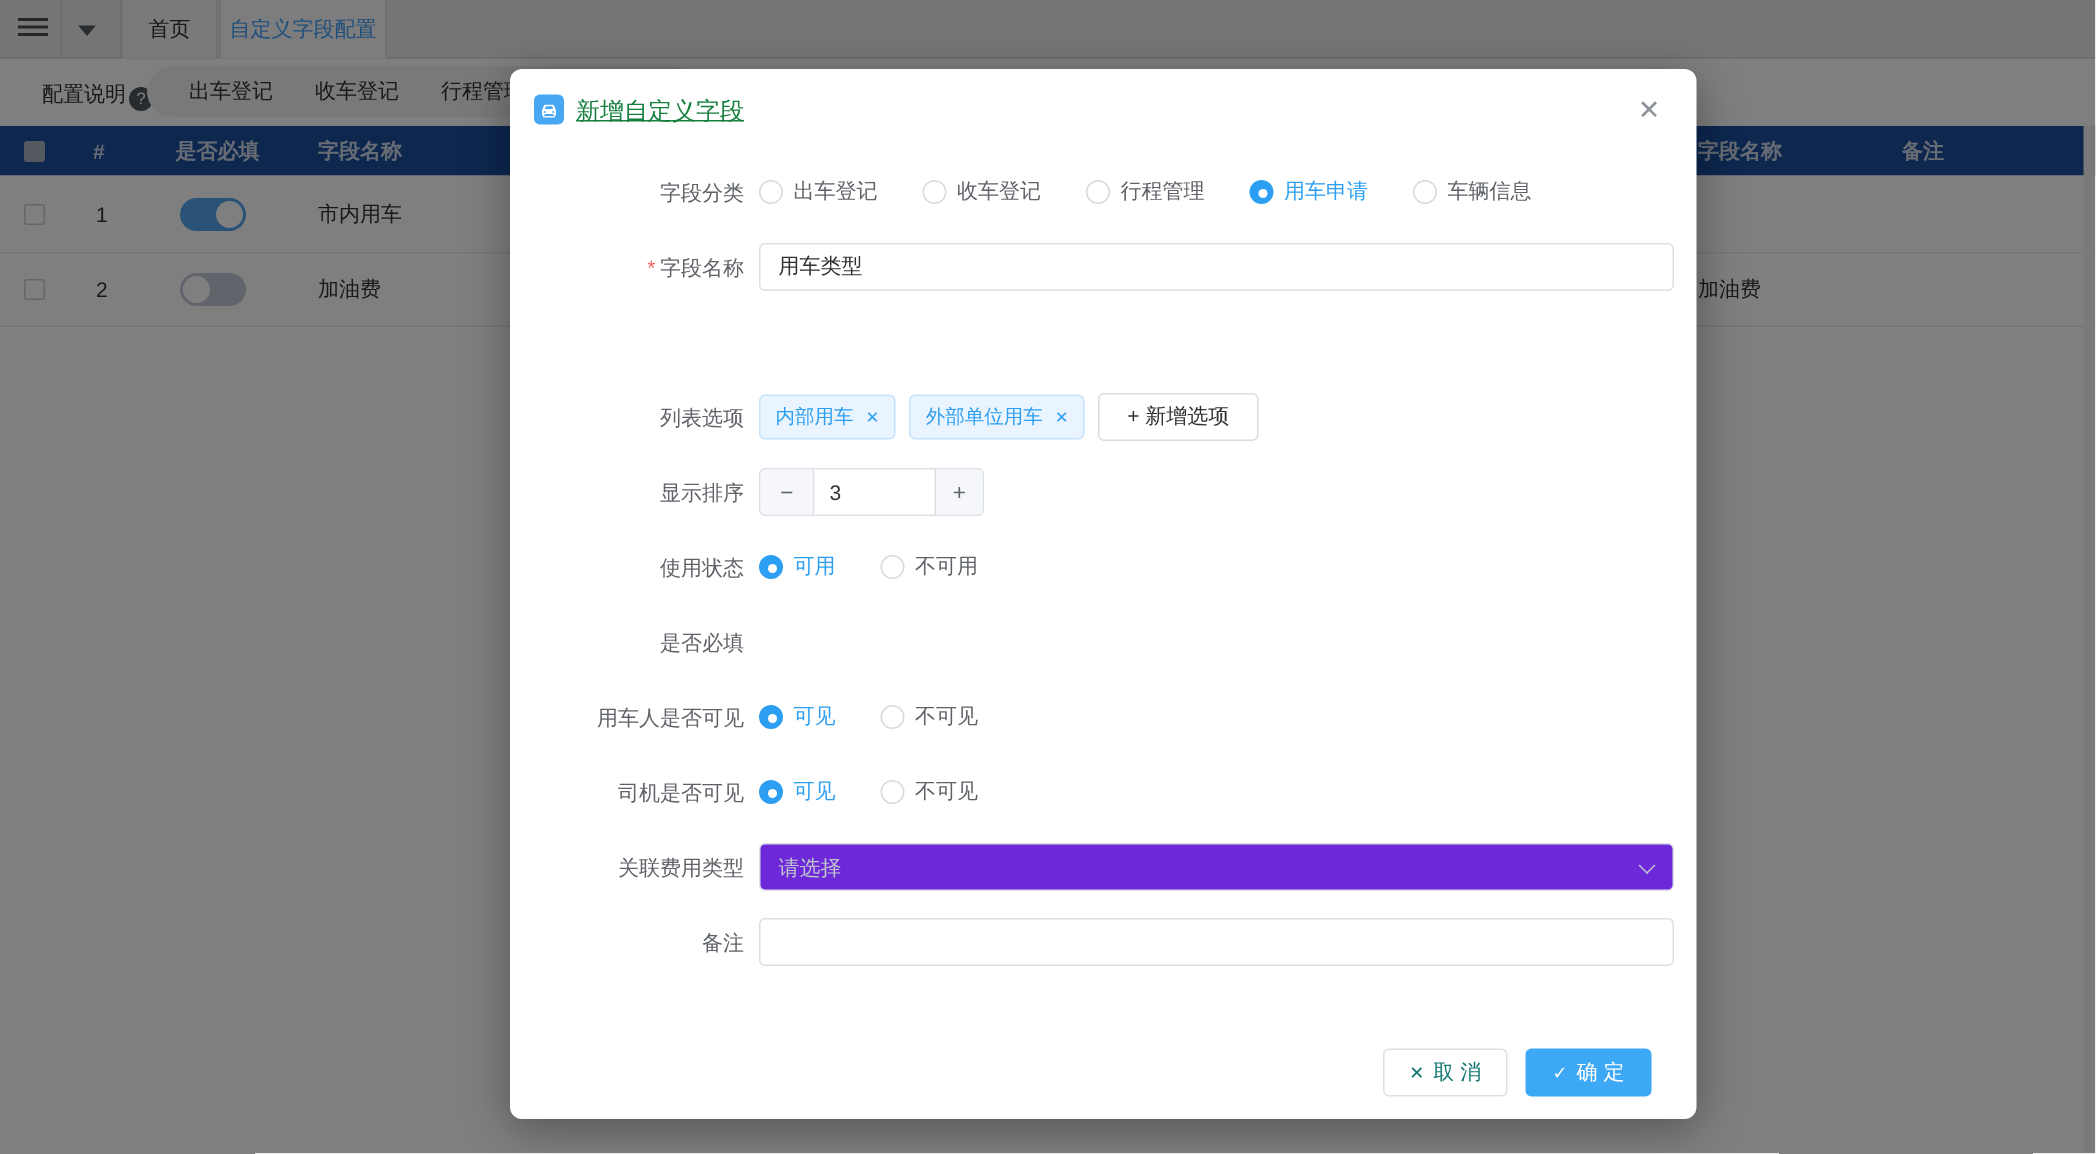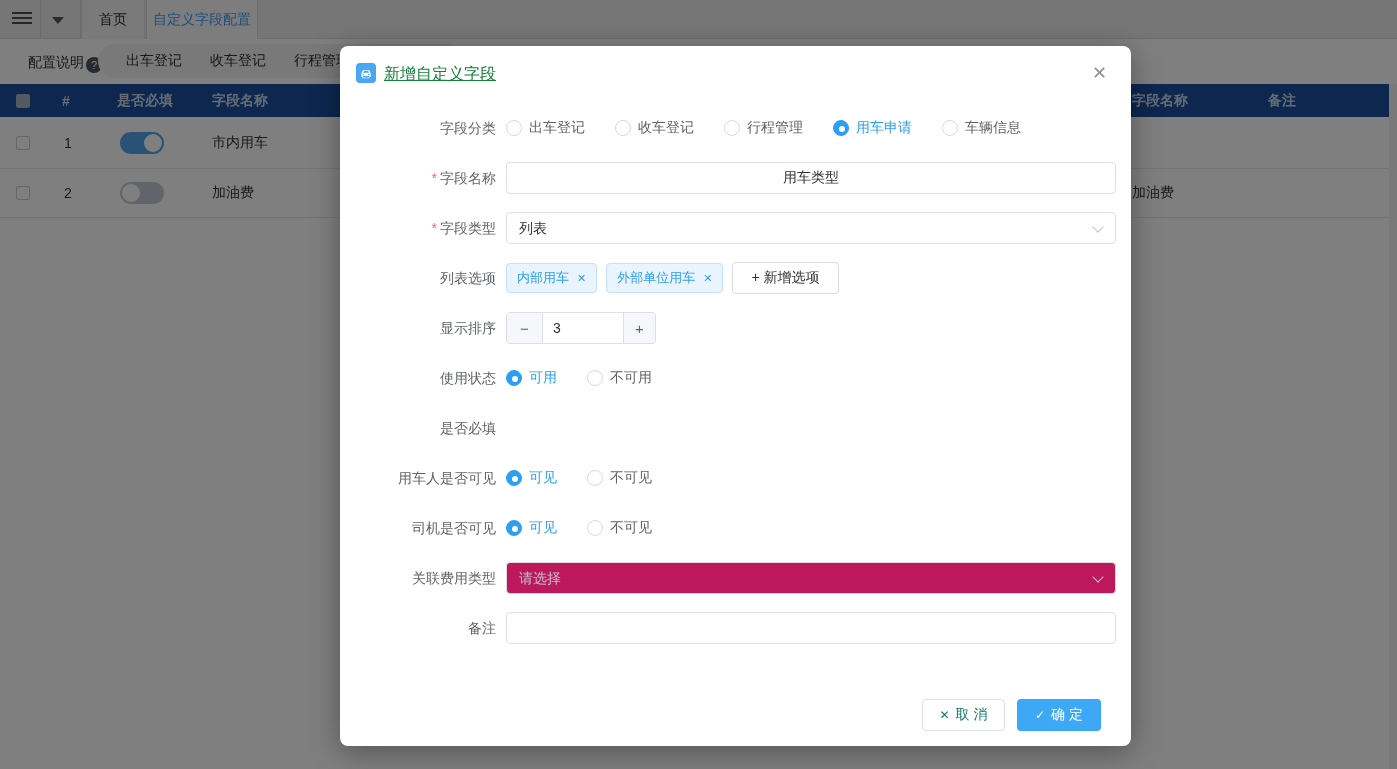--- a/index.html
+++ b/index.html
@@ -53,23 +53,23 @@
   .f-label { position:absolute; left:0; top:0; width:140px; height:32px; line-height:32px; text-align:right; color:#5f6368; }
   .req { color:#f56c6c; margin-right:3px; }
   .f-ctrl { position:absolute; left:150px; top:0; height:32px; display:flex; align-items:center; }
 
   .radio-item { display:flex; align-items:center; margin-right:30px; cursor:pointer; color:#5f6368; }
   .radio-dot { width:16px; height:16px; border-radius:50%; border:1px solid #d6dade; background:#fff; margin-right:7px; position:relative; }
   .radio-item.sel .radio-dot { background:#2d9ff2; border-color:#2d9ff2; }
   .radio-item.sel .radio-dot::after { content:""; position:absolute; left:5px; top:5px; width:6px; height:6px; border-radius:50%; background:#fff; }
   .radio-item.sel .radio-label { color:#2d9ff2; }
 
-  .t-input { width:610px; height:32px; border:1px solid #dcdfe6; border-radius:4px; padding:0 12px; font-size:14px; color:#303133; outline:none; background:#fff; font-family:inherit;text-align:center; }
+  .t-input { width:610px; height:32px; border:1px solid #dcdfe6; border-radius:4px; padding:0 12px; font-size:14px; color:#303133; outline:none; background:#fff; font-family:inherit; }
   .t-select { position:relative; width:610px; height:32px; border:1px solid #dcdfe6; border-radius:4px; padding:0 28px 0 12px; line-height:30px; color:#5f6368; background:#fff; cursor:pointer; }
-  .t-select.disabled { background:#be185d; color:#bfc5cc; cursor:not-allowed; }
+  .t-select.disabled { background:#6d28d9; color:#bfc5cc; cursor:not-allowed; }
   .chevron { position:absolute; right:13px; top:10px; width:8px; height:8px; border-right:1.5px solid #c0c4cc; border-bottom:1.5px solid #c0c4cc; transform:rotate(45deg); }
 
   .tag { display:flex; align-items:center; height:30px; background:#e9f4fe; border:1px solid #c3e2fb; border-radius:4px; color:#2d9ff2; padding:0 10px; margin-right:9px; font-size:13px; }
   .tag .tag-x { margin-left:8px; font-size:11px; cursor:pointer; }
   .btn-add-option { height:32px; background:#fff; border:1px solid #d9dce3; border-radius:4px; color:#303133; padding:0 18px; font-size:14px; cursor:pointer; font-family:inherit; }
 
   .stepper { display:flex; width:150px; height:32px; border:1px solid #dcdfe6; border-radius:4px; overflow:hidden; }
   .step-btn { width:36px; background:#f5f7fa; color:#5f6368; display:flex; align-items:center; justify-content:center; cursor:pointer; font-size:15px; }
   .step-btn.minus { border-right:1px solid #dcdfe6; }
   .step-btn.plus { border-left:1px solid #dcdfe6; width:32px; }
@@ -197,29 +197,20 @@
       </div>
     </div>
 
     <div class="form-row" style="top:116px">
       <div class="f-label"><span class="req">*</span><span>字段名称</span></div>
       <div class="f-ctrl">
         <input class="t-input" type="text" value="用车类型" style="">
       </div>
     </div>
 
-    <div class="form-row" style="top:166px">
-      <div class="f-label"><span class="req">*</span><span>字段类型</span></div>
-      <div class="f-ctrl">
-        <div class="t-select">
-          <span style="color:#303133">列表</span>
-          <span class="chevron"></span>
-        </div>
-      </div>
-    </div>
 
     <div class="form-row" style="top:216px">
       <div class="f-label">列表选项</div>
       <div class="f-ctrl">
         <div class="tag">
             <span>内部用车</span>
             <span class="tag-x">✕</span>
           </div>
         <div class="tag">
             <span>外部单位用车</span>

